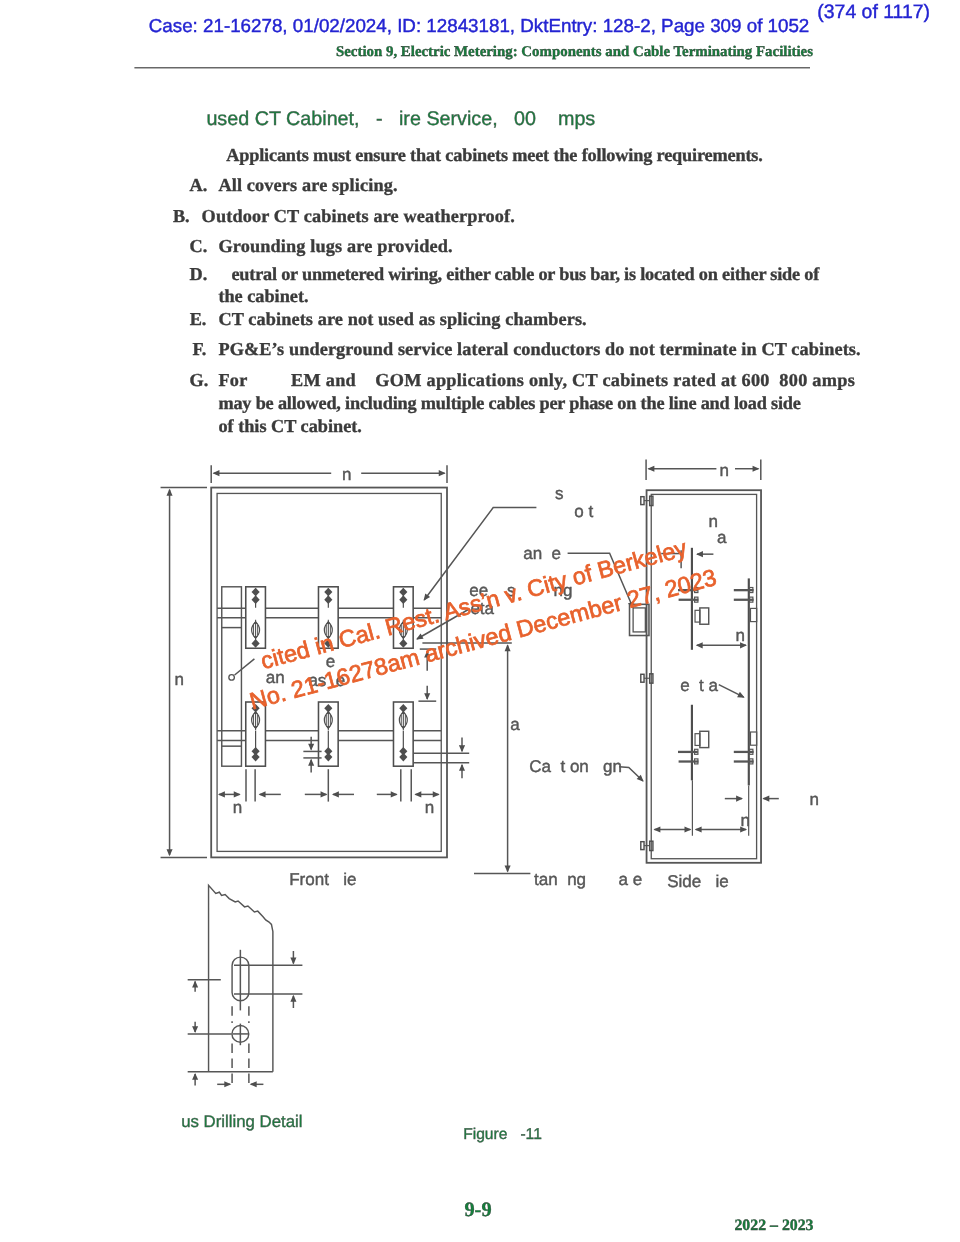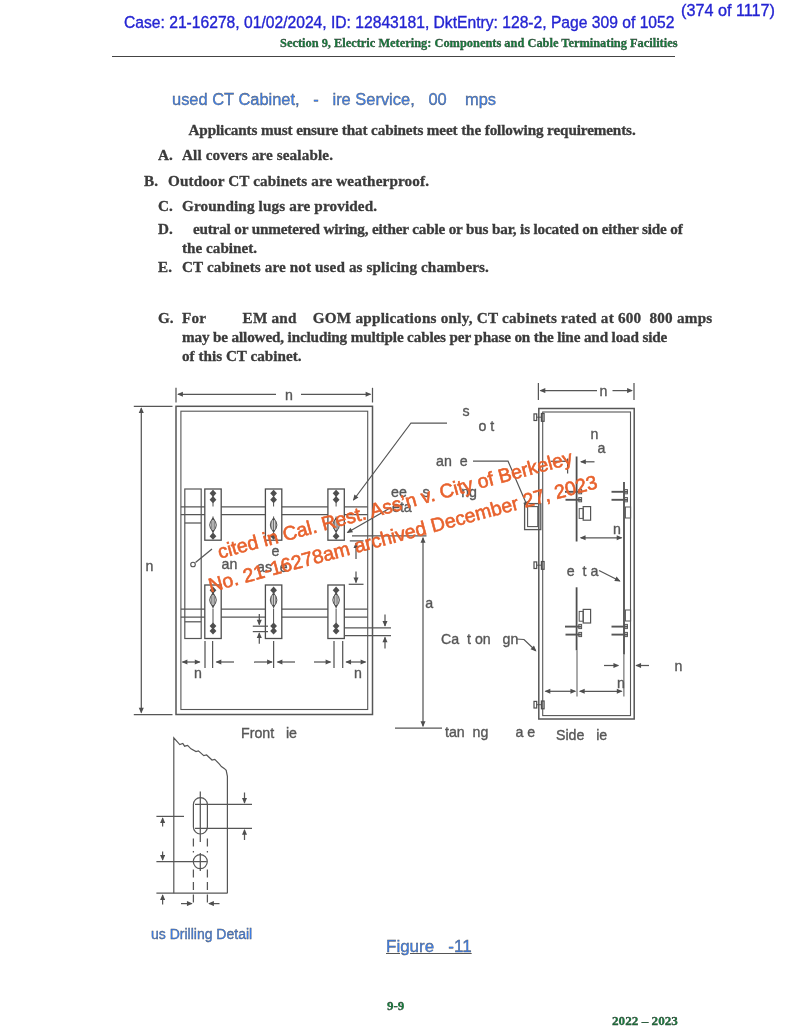--- a/index.html
+++ b/index.html
@@ -1,45 +1,46 @@
 <!DOCTYPE html>
 <html><head>
 <meta charset="utf-8">
 <style>
   html,body{margin:0;padding:0;background:#fff;}
   .page{position:relative;width:800px;height:1035px;background:#fff;overflow:hidden;
         font-family:"Liberation Sans", sans-serif;}
   .abs{position:absolute;white-space:nowrap;}
   .blue{color:#2424d2;font-size:15.65px;line-height:1;-webkit-text-stroke:0.35px #2424d2;}
   .serifb{font-family:"Liberation Serif",serif;font-weight:bold;color:#15803d;-webkit-text-stroke:0.3px #333;}
-  .gray{color:#3b82f6;-webkit-text-stroke:0.35px #555;}
+  .gray{color:#15803d;-webkit-text-stroke:0.35px #555;}
   .body-item{position:absolute;font-family:"Liberation Serif",serif;font-weight:bold;
              color:#3b3b3b;font-size:15.2px;line-height:19px;white-space:nowrap;-webkit-text-stroke:0.3px #3b3b3b;}
   .mk{display:inline-block;width:14px;text-align:right;margin-right:10px;}
   .wm{position:absolute;left:197px;top:542px;-webkit-text-stroke:0.6px #e8622d;transform:rotate(-15.05deg);
       transform-origin:0 0;color:#e8622d;font-size:19.55px;line-height:30.4px;
       white-space:nowrap;text-align:center;}
 </style>
 </head>
 <body>
 <div class="page">
 
   <div class="abs blue" style="right:25px;top:2.2px;font-size:16.2px;">(374 of 1117)</div>
   <div class="abs blue" style="left:124px;top:15.4px;">Case: 21-16278, 01/02/2024, ID: 12843181, DktEntry: 128-2, Page 309 of 1052</div>
   <div class="abs serifb" style="right:122.5px;top:36.6px;font-size:12.4px;line-height:1;">Section 9, Electric Metering: Components and Cable Terminating Facilities</div>
   <div class="abs" style="left:112px;top:56px;width:563px;height:1.3px;background:#444;"></div>
 
   <div class="abs gray" style="left:172px;top:91px;font-size:16.45px;line-height:1;">used CT Cabinet,&nbsp;&nbsp;&nbsp;-&nbsp;&nbsp;&nbsp;ire Service,&nbsp;&nbsp;&nbsp;00&nbsp;&nbsp;&nbsp;&nbsp;mps</div>
 
   <div class="body-item" style="left:156.5px;top:119.5px;letter-spacing:-0.13px;margin-left:32px;">Applicants must ensure that cabinets meet the following requirements.</div>
-  <div class="body-item" style="left:158px;top:145px;"><span class="mk">A.</span><span style="letter-spacing:0.12px;">All covers are sealable.</span></div>
+  <div class="body-item" style="left:158px;top:145px;"><span class="mk">A.</span><span style="letter-spacing:0.12px;">All covers are splicing.</span></div>
   <div class="body-item" style="left:144px;top:170.5px;"><span class="mk">B.</span><span style="letter-spacing:0.12px;">Outdoor CT cabinets are weatherproof.</span></div>
   <div class="body-item" style="left:158px;top:195.8px;"><span class="mk">C.</span><span style="letter-spacing:0.13px;">Grounding lugs are provided.</span></div>
   <div class="body-item" style="left:158px;top:219px;"><span class="mk">D.</span><span style="display:inline-block;vertical-align:top;"><span style="letter-spacing:-0.17px;">&nbsp;&nbsp;&nbsp;eutral or unmetered wiring, either cable or bus bar, is located on either side of</span><br>the cabinet.</span></div>
   <div class="body-item" style="left:158px;top:256.8px;"><span class="mk">E.</span><span style="letter-spacing:0.1px;">CT cabinets are not used as splicing chambers.</span></div>
+  <div class="body-item" style="left:158px;top:282.2px;"><span class="mk">F.</span><span style="letter-spacing:0.1px;">PG&amp;E’s underground service lateral conductors do not terminate in CT cabinets.</span></div>
   <div class="body-item" style="left:158px;top:308.3px;"><span class="mk">G.</span><span style="display:inline-block;vertical-align:top;"><span style="letter-spacing:0.23px;">For&nbsp;&nbsp;&nbsp;&nbsp;&nbsp;&nbsp;&nbsp;&nbsp;&nbsp;EM and&nbsp;&nbsp;&nbsp;&nbsp;GOM applications only, CT cabinets rated at 600&nbsp;&nbsp;800 amps</span><br><span style="letter-spacing:-0.15px;">may be allowed, including multiple cables per phase on the line and load side</span><br>of this CT cabinet.</span></div>
 
   <svg id="diag" width="800" height="1035" viewBox="0 0 800 1035" style="position:absolute;left:0;top:0;">
     <defs>
       <marker id="a" viewBox="0 0 10 10" refX="8.5" refY="5" markerWidth="7.2" markerHeight="4.6" orient="auto-start-reverse">
           <path d="M0,0.6 L10,5 L0,9.4 z" fill="#4e4e4e"></path>
         </marker>
       <g id="dia">
           <path d="M0,-3.6 L3.4,0 L0,3.6 L-3.4,0 z" fill="#4e4e4e" stroke="none"></path>
         </g>
@@ -255,16 +256,16 @@
         <text x="445" y="737.3">tan&nbsp;&nbsp;ng</text>
         <text x="515.5" y="737.3">a&nbsp;e</text>
         <text x="556" y="739.5">Side&nbsp;&nbsp;&nbsp;ie</text>
       </g>
     </g>
   </svg>
 
   <div class="wm">cited in Cal. Rest. Ass’n v. City of Berkeley<br>No. 21-16278am archived December 27, 2023</div>
 
   <div class="abs gray" style="left:151px;top:926.5px;font-size:14px;line-height:1;">us Drilling Detail</div>
-  <div class="abs gray" style="left:386px;top:937.8px;font-size:17px;line-height:1;text-decoration:underline;">Figure&nbsp;&nbsp;&nbsp;-11</div>
-  <div class="abs serifb" style="left:387px;top:999px;font-size:13px;line-height:1;">9-9</div>
+  <div class="abs gray" style="left:386px;top:937.8px;font-size:13px;line-height:1;">Figure&nbsp;&nbsp;&nbsp;-11</div>
+  <div class="abs serifb" style="left:387px;top:999px;font-size:17px;line-height:1;">9-9</div>
   <div class="abs serifb" style="left:612px;top:1014px;font-size:13.2px;line-height:1;">2022 – 2023</div>
 </div>
 
 </body></html>

